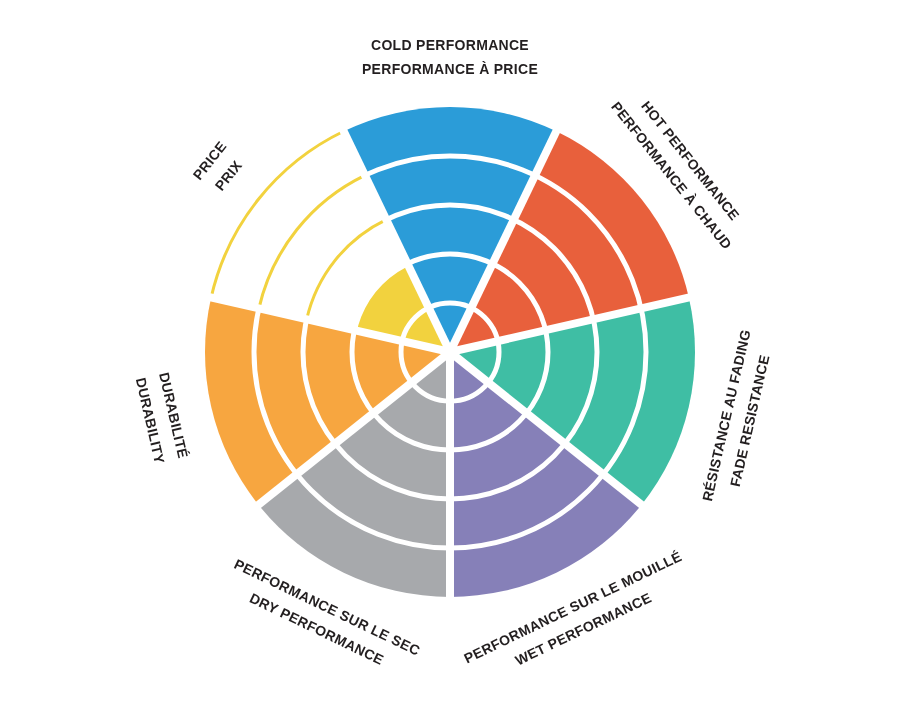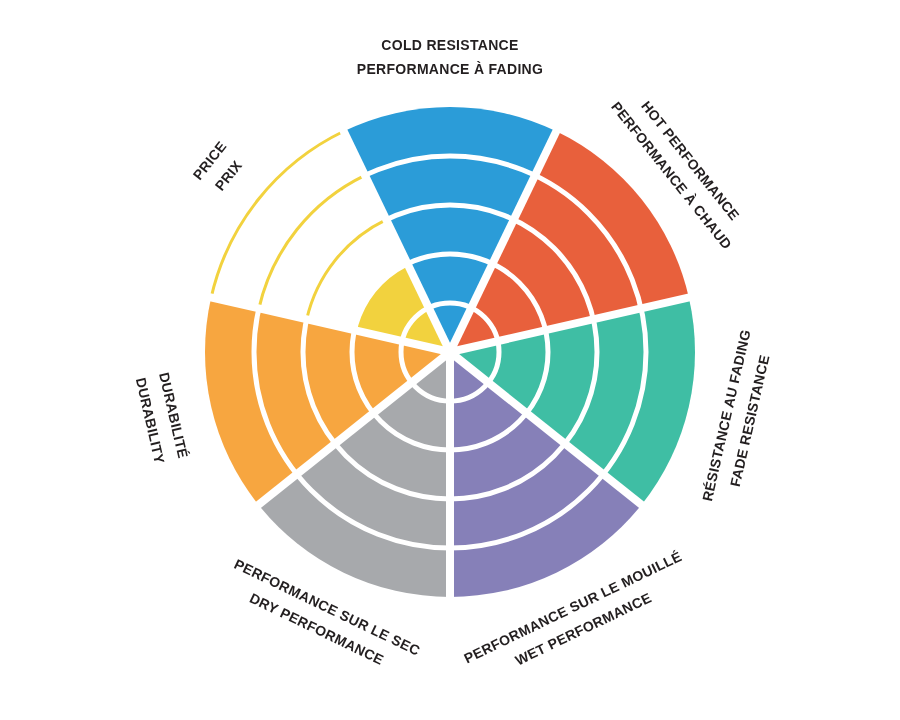--- a/index.html
+++ b/index.html
@@ -62,22 +62,22 @@
       <line x1="450" y1="352" x2="693.73" y2="296.37" stroke="#FFFFFF" stroke-width="8"></line>
       <line x1="450" y1="352" x2="645.46" y2="507.87" stroke="#FFFFFF" stroke-width="8"></line>
       <line x1="450" y1="352" x2="450" y2="602" stroke="#FFFFFF" stroke-width="8"></line>
       <line x1="450" y1="352" x2="254.54" y2="507.87" stroke="#FFFFFF" stroke-width="8"></line>
       <line x1="450" y1="352" x2="206.27" y2="296.37" stroke="#FFFFFF" stroke-width="8"></line>
       <line x1="450" y1="352" x2="341.53" y2="126.76" stroke="#FFFFFF" stroke-width="8"></line>
       <circle cx="450" cy="352" r="9" fill="#FFFFFF"></circle>
     </svg>
   <div id="labels">
       <div class="seg-label" style="left: 450px; top: 57px; color: rgb(35, 31, 32); transform: translate(-50%, -50%) rotate(0deg);">
-        <div>COLD RESISTANCE</div>
-        <div>PERFORMANCE À FADING</div>
+        <div>COLD PERFORMANCE</div>
+        <div>PERFORMANCE À PRICE</div>
       </div>
       <div class="seg-label" style="left: 680.64px; top: 168.07px; color: rgb(35, 31, 32); transform: translate(-50%, -50%) rotate(51.4286deg);">
         <div>HOT PERFORMANCE</div>
         <div>PERFORMANCE À CHAUD</div>
       </div>
       <div class="seg-label" style="left: 737.6px; top: 417.64px; color: rgb(35, 31, 32); transform: translate(-50%, -50%) rotate(-77.1429deg);">
         <div>RÉSISTANCE AU FADING</div>
         <div>FADE RESISTANCE</div>
       </div>
       <div class="seg-label" style="left: 578px; top: 617.79px; color: rgb(35, 31, 32); transform: translate(-50%, -50%) rotate(-25.7143deg);">

